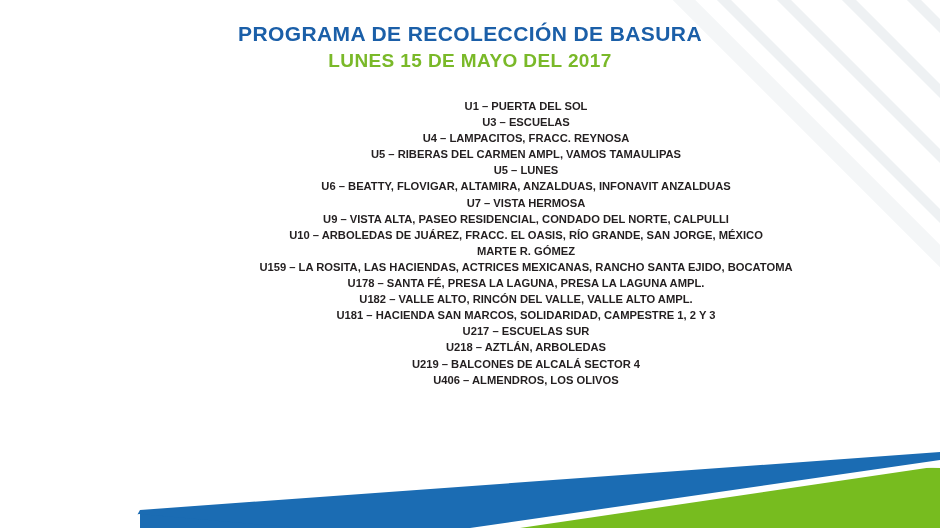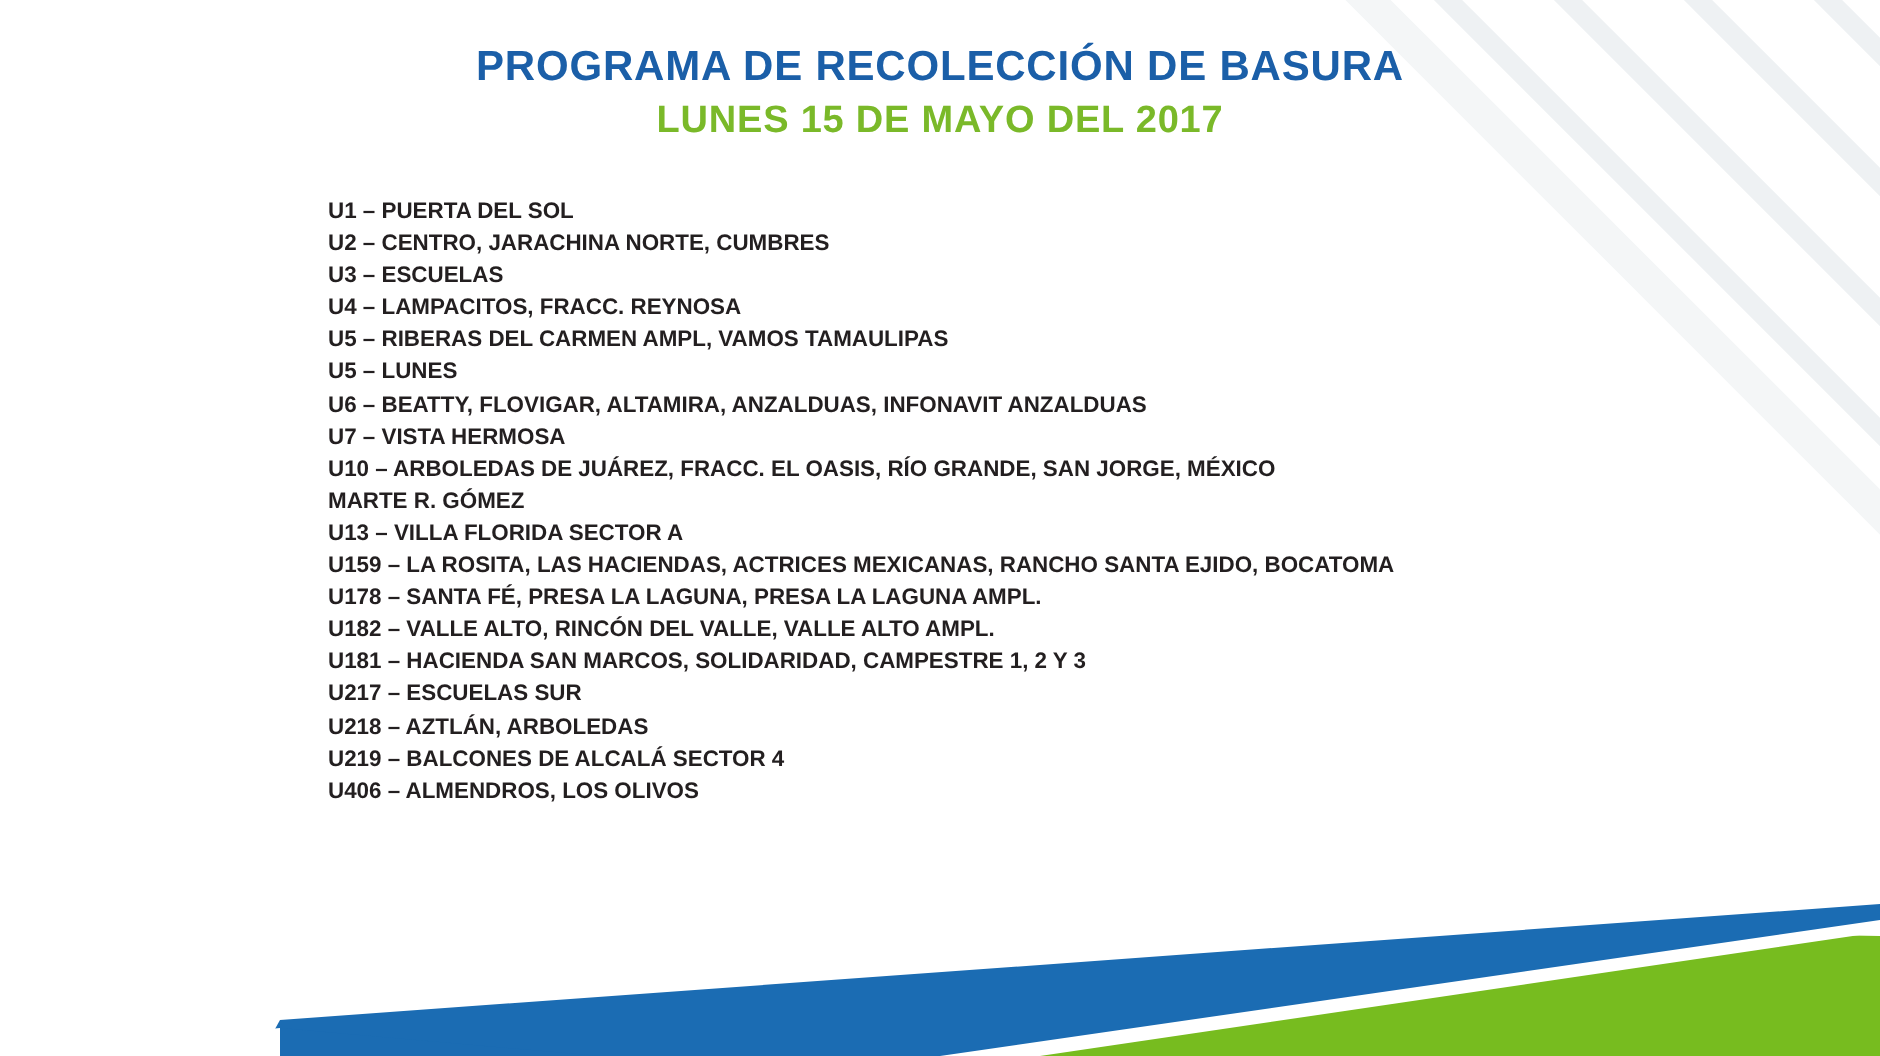--- a/index.html
+++ b/index.html
@@ -53,22 +53,23 @@
     font-weight: bold;
     letter-spacing: 0.4px;
     color: #7ab929;
     margin: 4px 0 4px 0;
     font-family: "Liberation Sans", sans-serif;
   }
 
   .list {
     position: absolute;
     top: 98px;
-    left: 164px;
+    left: 176px;
     width: 700px;
+    text-align: center;
   }
   .list-item {
     font-size: 11.2px;
     font-weight: bold;
     color: #231f20;
     line-height: 16.1px;
     white-space: pre-line;
     font-family: "Liberation Sans", sans-serif;
   }
 
@@ -103,30 +104,29 @@
     </svg>
   </div>
 
   <div class="header">
     <p class="title">PROGRAMA DE RECOLECCIÓN DE BASURA</p>
     <p class="subtitle">LUNES 15 DE MAYO DEL 2017</p>
   </div>
 
   <div class="list">
     <div class="list-item">U1 – PUERTA DEL SOL</div>
-    <div class="list-item">U2 – CENTRO, JARACHINA NORTE, CUMBRES</div>
     <div class="list-item">U3 –  ESCUELAS</div>
     <div class="list-item">U4 – LAMPACITOS, FRACC. REYNOSA</div>
     <div class="list-item">U5 – RIBERAS DEL CARMEN AMPL, VAMOS TAMAULIPAS</div>
     <div class="list-item">U5 –  LUNES</div>
     <div class="list-item">U6 – BEATTY, FLOVIGAR, ALTAMIRA, ANZALDUAS, INFONAVIT ANZALDUAS</div>
     <div class="list-item">U7 – VISTA HERMOSA</div>
+    <div class="list-item">U9 – VISTA ALTA, PASEO RESIDENCIAL, CONDADO DEL NORTE, CALPULLI</div>
     <div class="list-item">U10 – ARBOLEDAS DE JUÁREZ, FRACC. EL OASIS, RÍO GRANDE, SAN JORGE, MÉXICO
 MARTE R. GÓMEZ</div>
-    <div class="list-item">U13 – VILLA FLORIDA SECTOR A</div>
     <div class="list-item">U159 – LA ROSITA, LAS HACIENDAS, ACTRICES MEXICANAS, RANCHO SANTA EJIDO, BOCATOMA</div>
     <div class="list-item">U178 – SANTA FÉ, PRESA LA LAGUNA, PRESA LA LAGUNA AMPL.</div>
     <div class="list-item">U182 – VALLE ALTO, RINCÓN DEL VALLE, VALLE ALTO AMPL.</div>
     <div class="list-item">U181 – HACIENDA SAN MARCOS, SOLIDARIDAD, CAMPESTRE 1, 2 Y 3</div>
     <div class="list-item">U217 – ESCUELAS SUR</div>
     <div class="list-item">U218 – AZTLÁN, ARBOLEDAS</div>
     <div class="list-item">U219 – BALCONES DE ALCALÁ SECTOR 4</div>
     <div class="list-item">U406 – ALMENDROS, LOS OLIVOS</div>
   </div>
 

